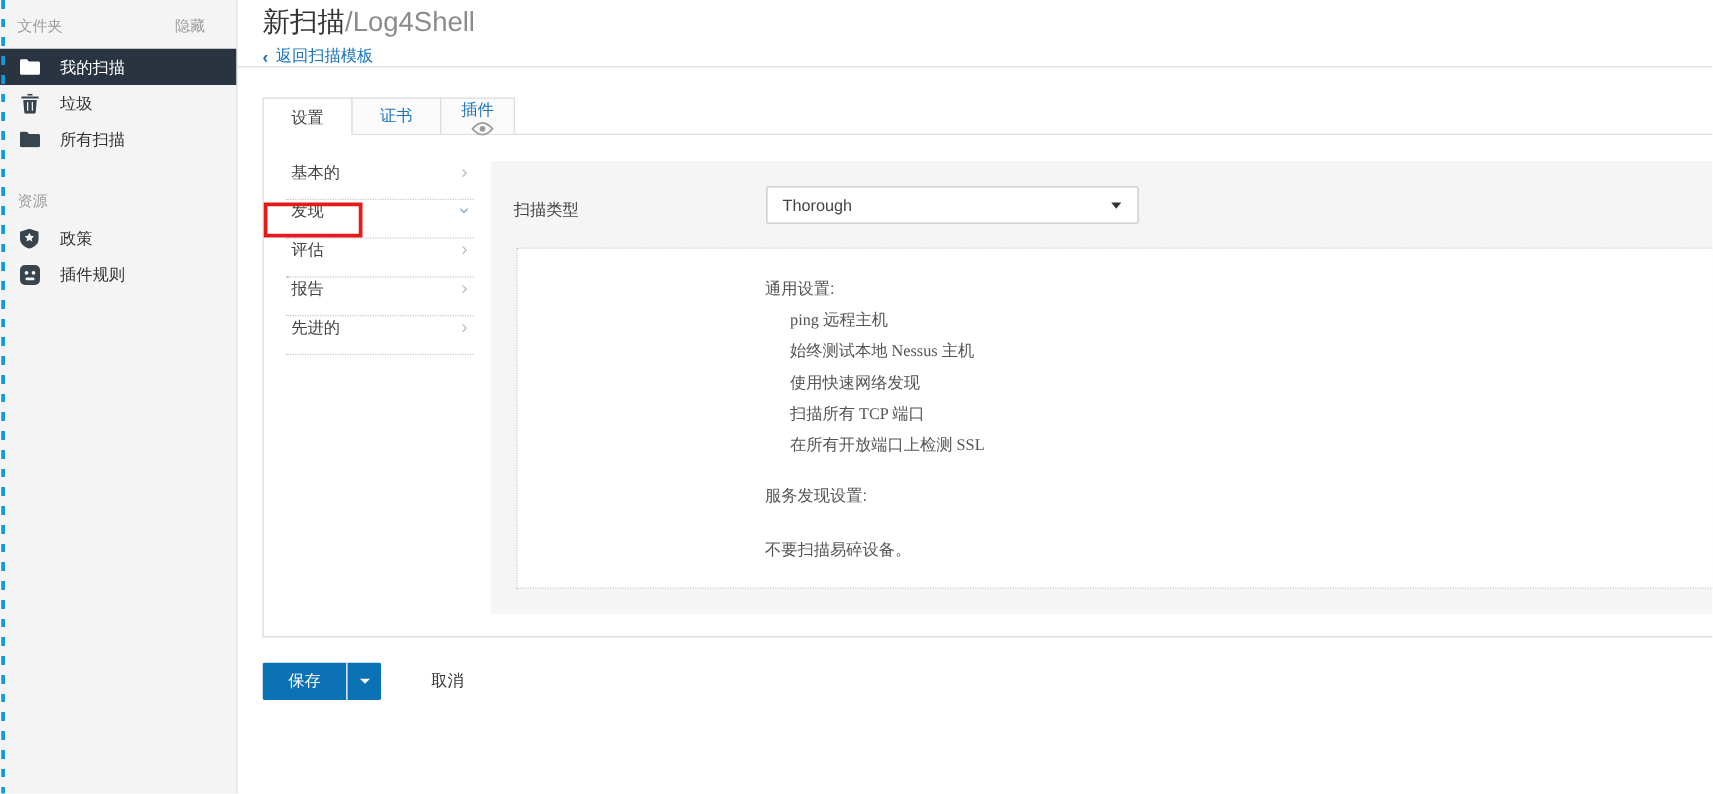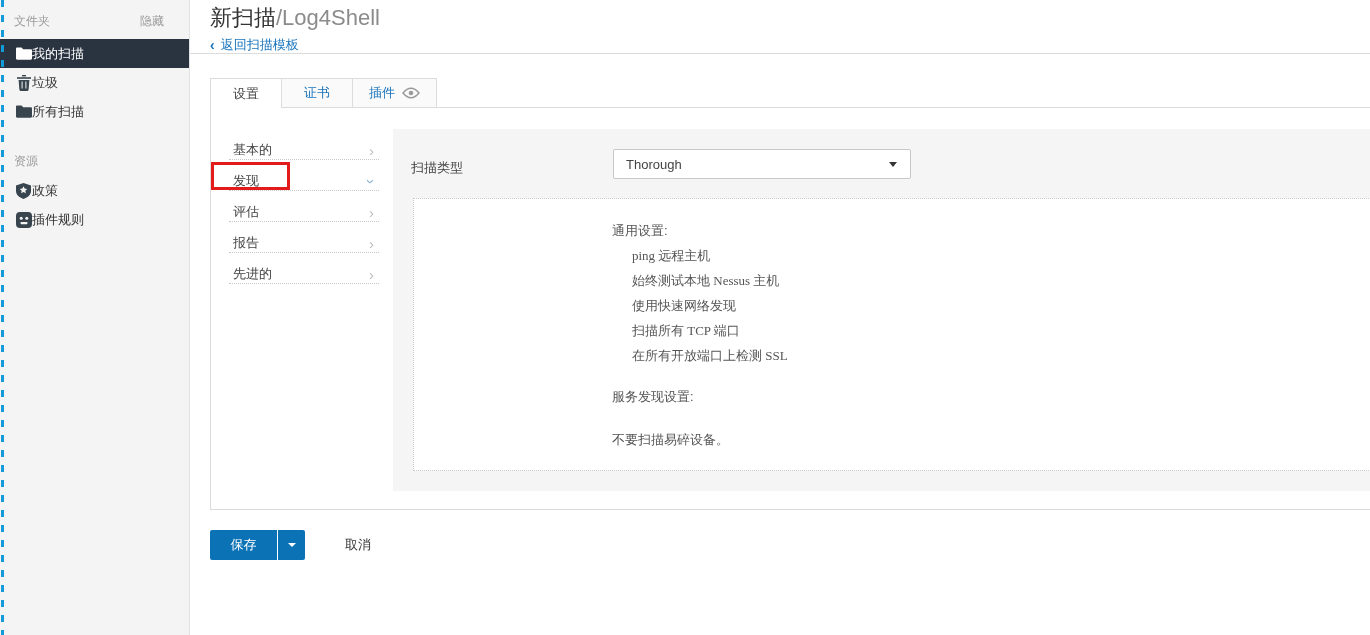--- a/index.html
+++ b/index.html
@@ -13,21 +13,21 @@
 
   
   .sidebar { position:absolute; left:0; top:0; width:190px; height:635px;
     background:#f4f4f5; border-right:1px solid #e2e2e2; }
   .sb-header { display:flex; justify-content:space-between; align-items:center;
     padding:13px 25px 9px 14px; color:#9b9b9b; font-size:12px; }
   .sb-hide { cursor:pointer; }
   .sb-item { display:flex; align-items:center; height:29px; padding-left:15px;
     color:#333; cursor:pointer; }
   .sb-item .ic { width:17px; height:17px; display:flex; align-items:center; justify-content:center; }
-  .sb-item span.lbl { margin-left:0; }
+  .sb-item span.lbl { margin-left:16px; }
   .sb-item.selected { background:#293440; color:#fff; }
   .sb-section { margin-top:27px; padding:0 14px 6px; color:#9b9b9b; font-size:12px; }
 
   
   .main { position:absolute; left:190px; top:0; right:0; bottom:0; }
   .page-title { position:absolute; left:20px; top:3px; font-size:22px; font-weight:400;
     color:#333; white-space:nowrap; }
   .page-title .light { color:#8b8b8b; font-weight:300; }
   .back-link { position:absolute; left:20px; top:36px; color:#1a74bb; cursor:pointer;
     display:flex; align-items:center; }
@@ -35,30 +35,30 @@
   .back-chev::before { content:"\2039"; }
   .top-divider { position:absolute; left:0; right:0; top:53px; border-top:1px solid #dcdcdc; }
 
   
   .tabs { position:absolute; left:20px; top:78px; display:flex; z-index:3; }
   .tab { height:29px; padding:12px 22px; background:#fafafa; border:1px solid #dcdcdc;
     border-bottom:none; margin-left:-1px; color:#1a74bb; cursor:pointer;
     display:flex; align-items:center; }
   .tab:first-child { margin-left:0; }
   .tab.active { background:#fff; color:#444; height:30px; z-index:4; }
-  .tab-plugins { padding:0 16px; }
+  .tab-plugins { padding:0 16px;flex-direction:column; }
   .tab-plugins .eye { margin-left:7px; display:flex; align-items:center; }
 
   
   .panel { position:absolute; left:20px; right:-2px; top:107px; height:403px;
     background:#fff; border:1px solid #dcdcdc; border-right:none; }
 
   
   .settings-nav { position:absolute; left:18px; top:21px; width:150px; }
-  .nav-item { height:31px; display:flex; align-items:flex-end; justify-content:space-between;
+  .nav-item { height:31px; display:flex; align-items:flex-start; justify-content:space-between;
     border-bottom:1px dotted #c9c9c9; color:#444; cursor:pointer; padding:0 5px 0 4px;gap:16px; }
   .chev-r::before { content:"\203A"; color:#bdbdbd; font-size:15px; }
   .chev-d { transform:rotate(90deg); }
   .chev-d::before { content:"\203A"; color:#7fa9c9; font-size:15px; }
   .red-box { position:absolute; left:0; top:54px; width:79px; height:28px;
     border:3px solid #e31b1b; z-index:5; pointer-events:none; }
 
   
   .content-area { position:absolute; left:182px; right:0; top:21px; height:362px;
     background:#f5f5f5; }

